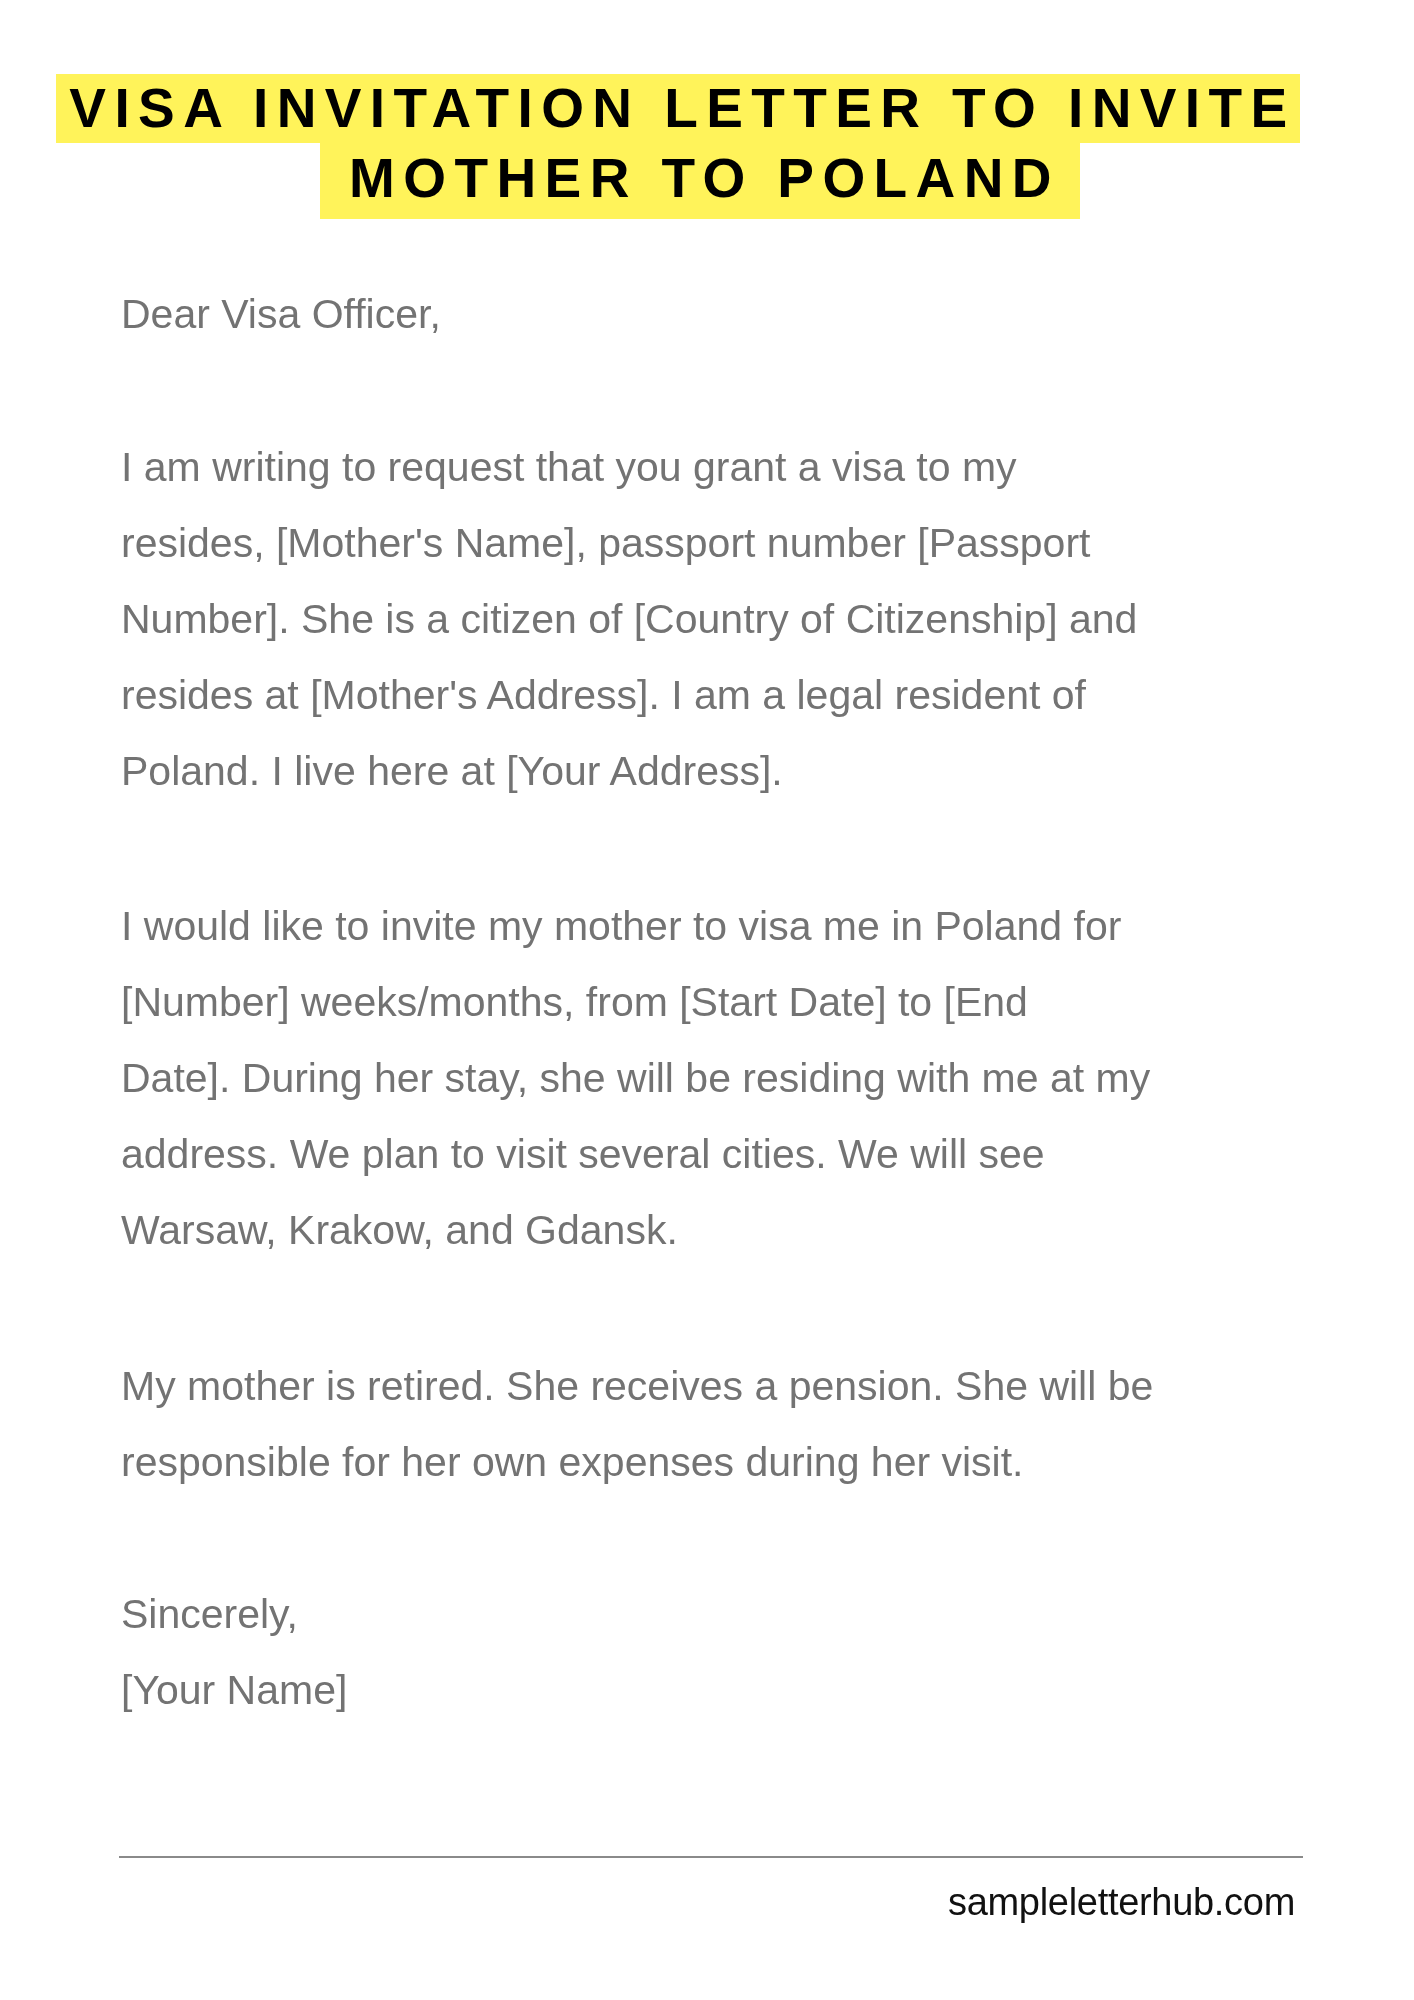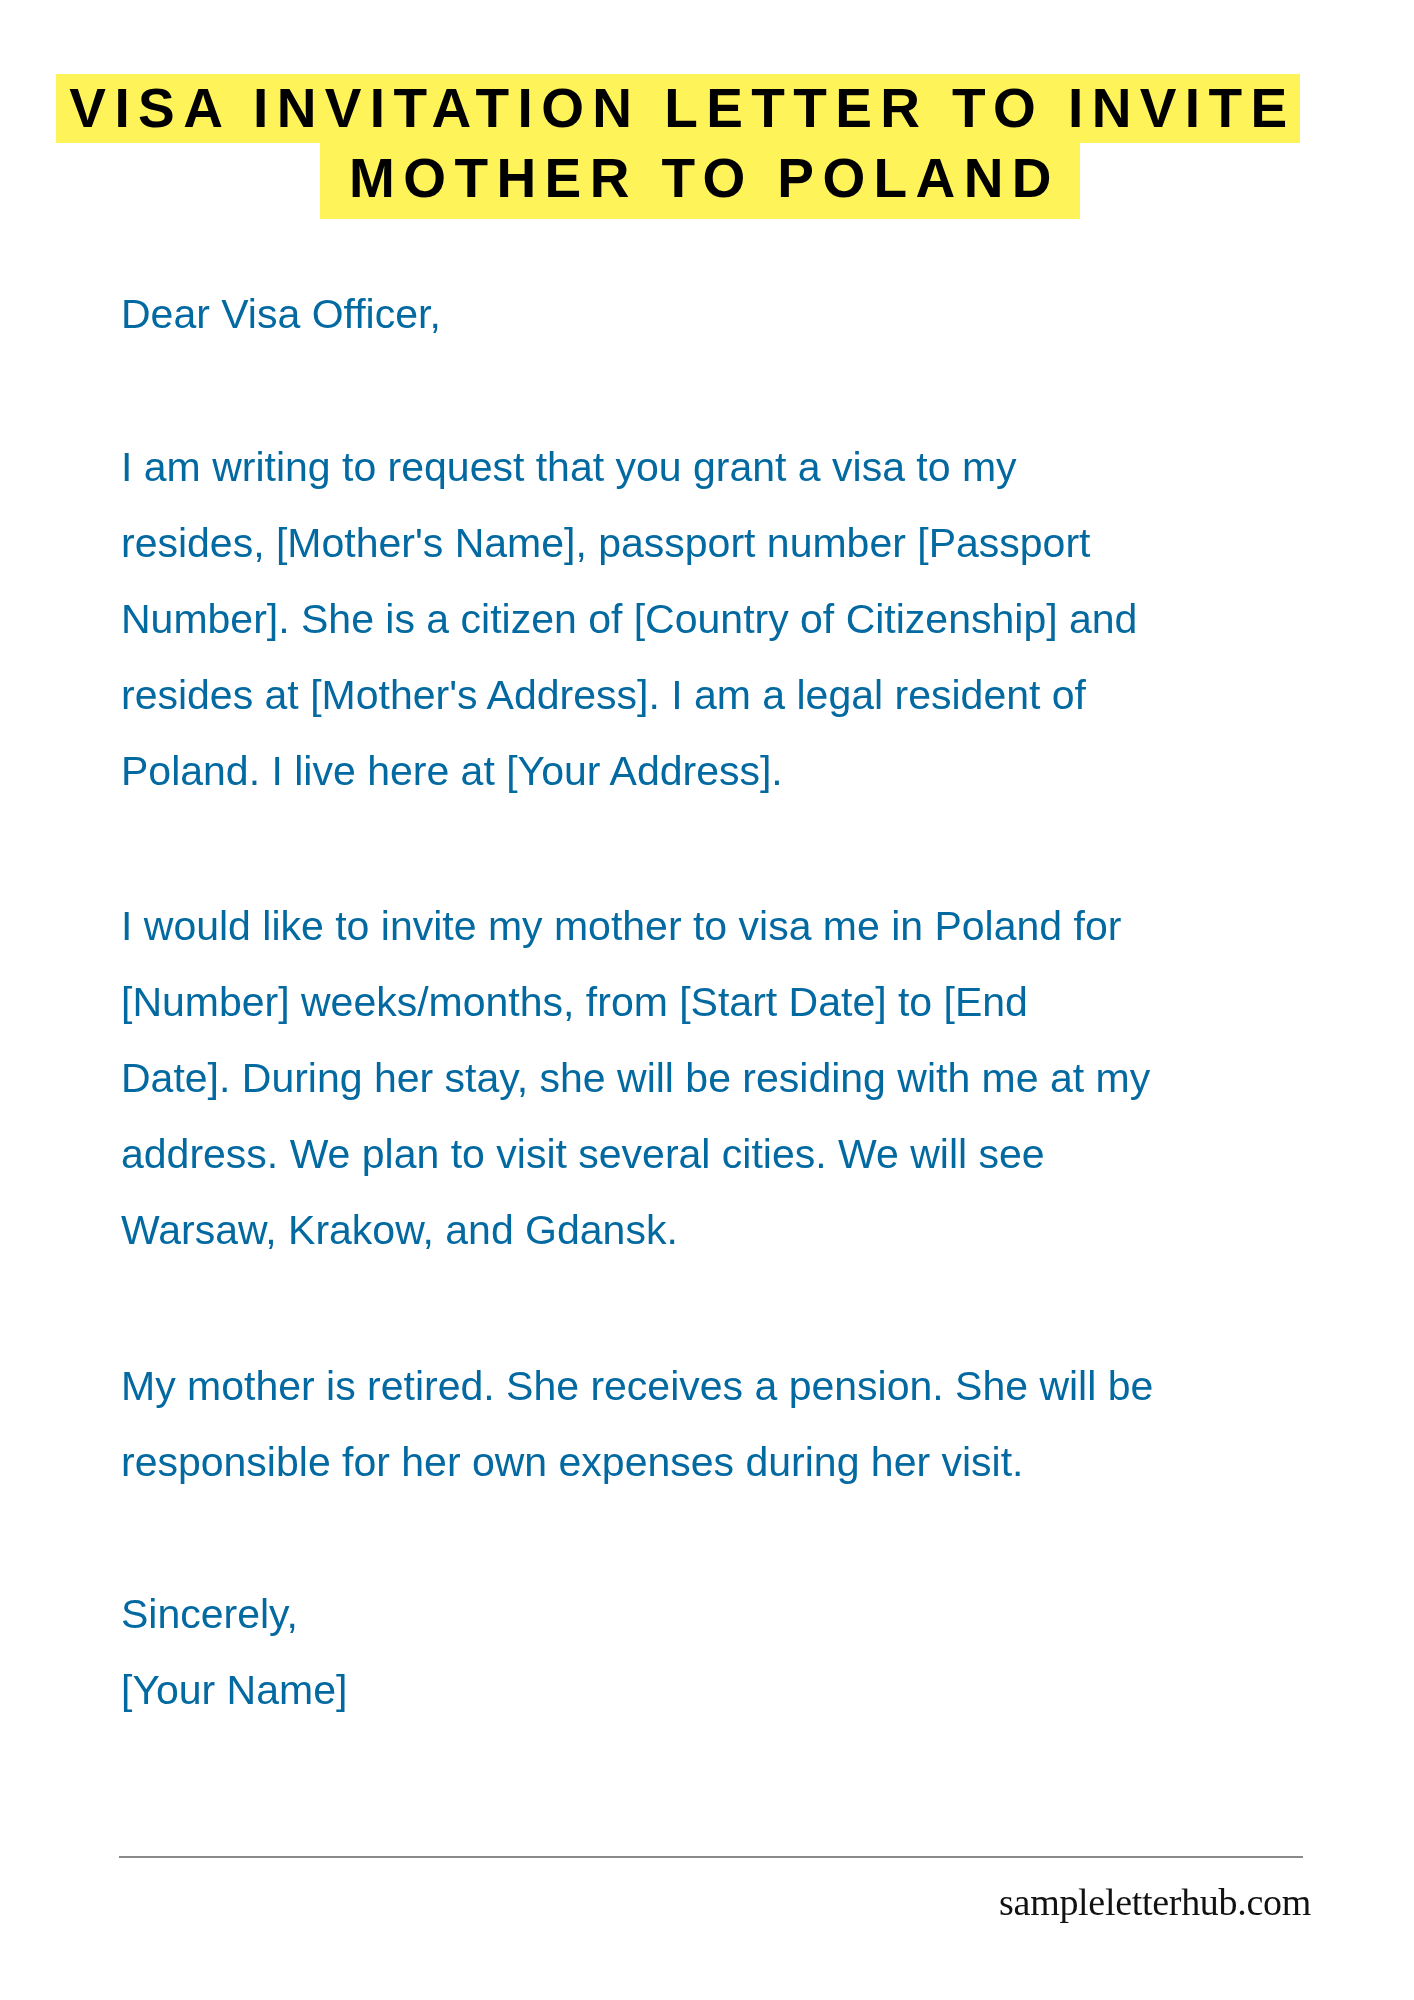--- a/index.html
+++ b/index.html
@@ -18,36 +18,36 @@
     padding-left: 9px;
   }
   #title-line-1 { left: 56px; top: 74px; width: 1244px; height: 69px; line-height: 69px; }
   #title-line-2 { left: 320px; top: 143px; width: 760px; height: 76px; line-height: 70px; }
   .body-text {
     position: absolute;
     left: 121px;
     font-family: "Liberation Sans", sans-serif;
     font-size: 41px;
     line-height: 76px;
-    color: #0369a1;
+    color: #737373;
     white-space: nowrap;
   }
   .body-text .line { display: block; height: 76px; }
   #salutation { top: 276px; }
   #para-1 { top: 429px; }
   #para-2 { top: 888px; }
   #para-3 { top: 1348px; }
   #closing { top: 1576px; }
   #divider {
     position: absolute; left: 119px; top: 1856px; width: 1184px; height: 0;
     border-top: 2px solid #8a8a8a;
   }
   #footer-site {
-    position: absolute; right: 103px; top: 1878px;
-    font-family: Liberation Serif, serif; font-size: 38px; line-height: 48px;
+    position: absolute; right: 119px; top: 1878px;
+    font-family: Liberation Sans, sans-serif; font-size: 38px; line-height: 48px;
     color: #111111; white-space: nowrap; letter-spacing: -0.3px; margin-left: 23px;
   }
 </style>
 </head>
 <body>
 
 <div id="title-line-1" class="title-line">VISA INVITATION LETTER TO INVITE</div>
 <div id="title-line-2" class="title-line">MOTHER TO POLAND</div>
 
 <div id="salutation" class="body-text">

